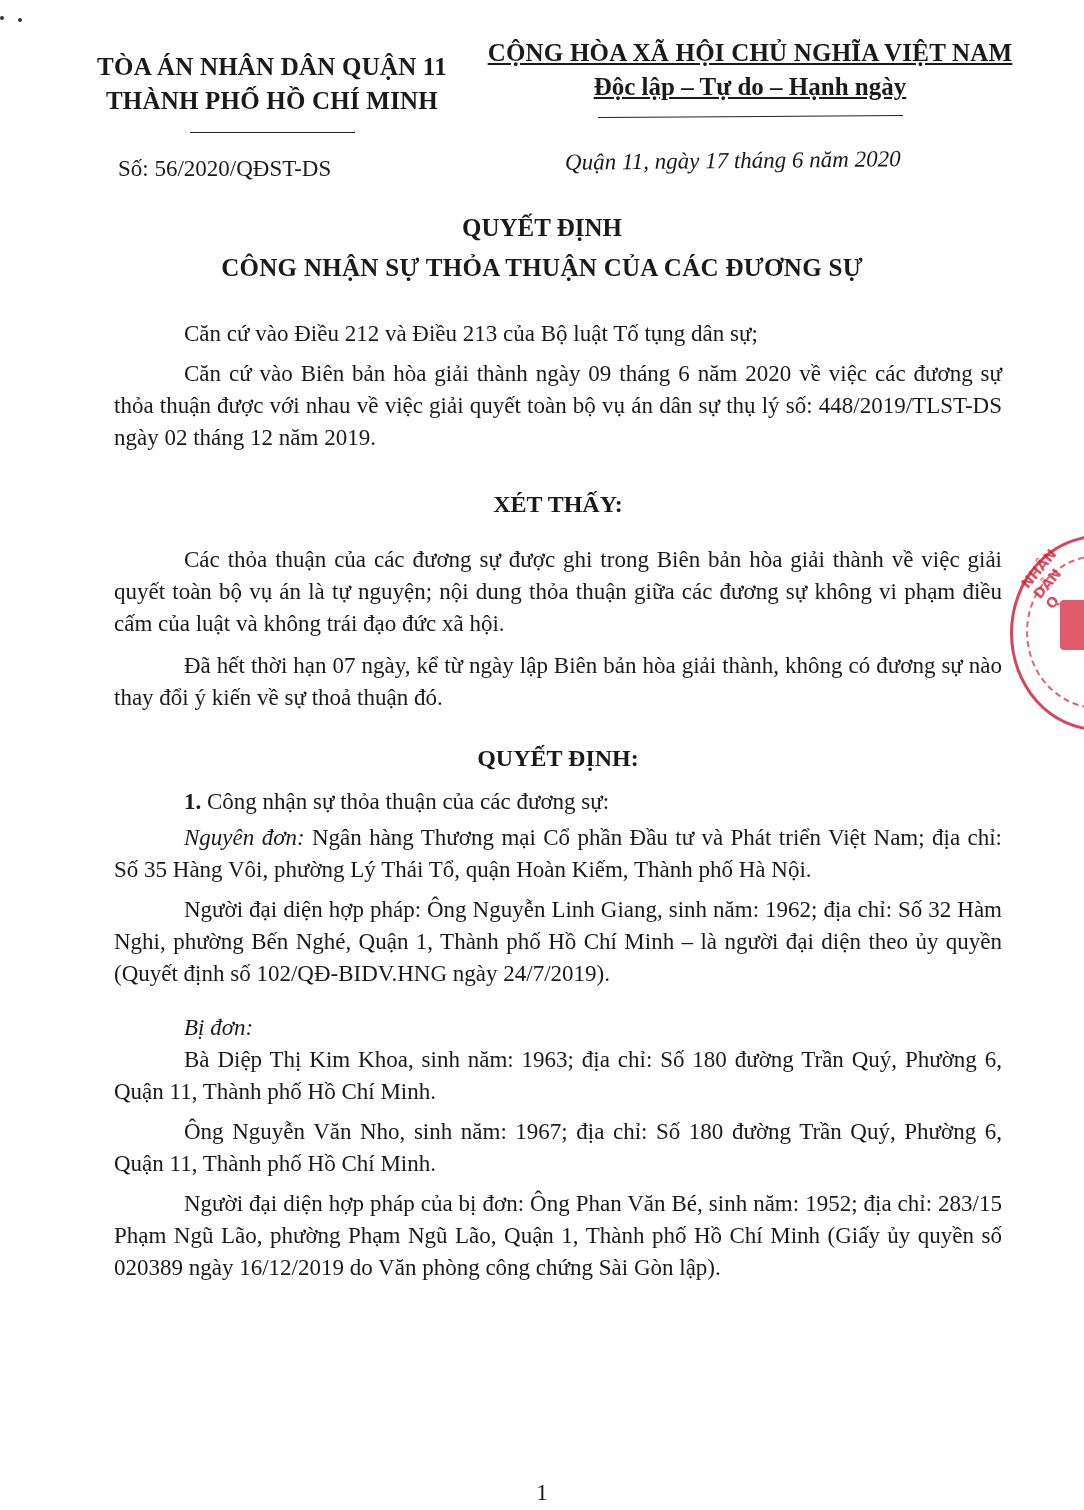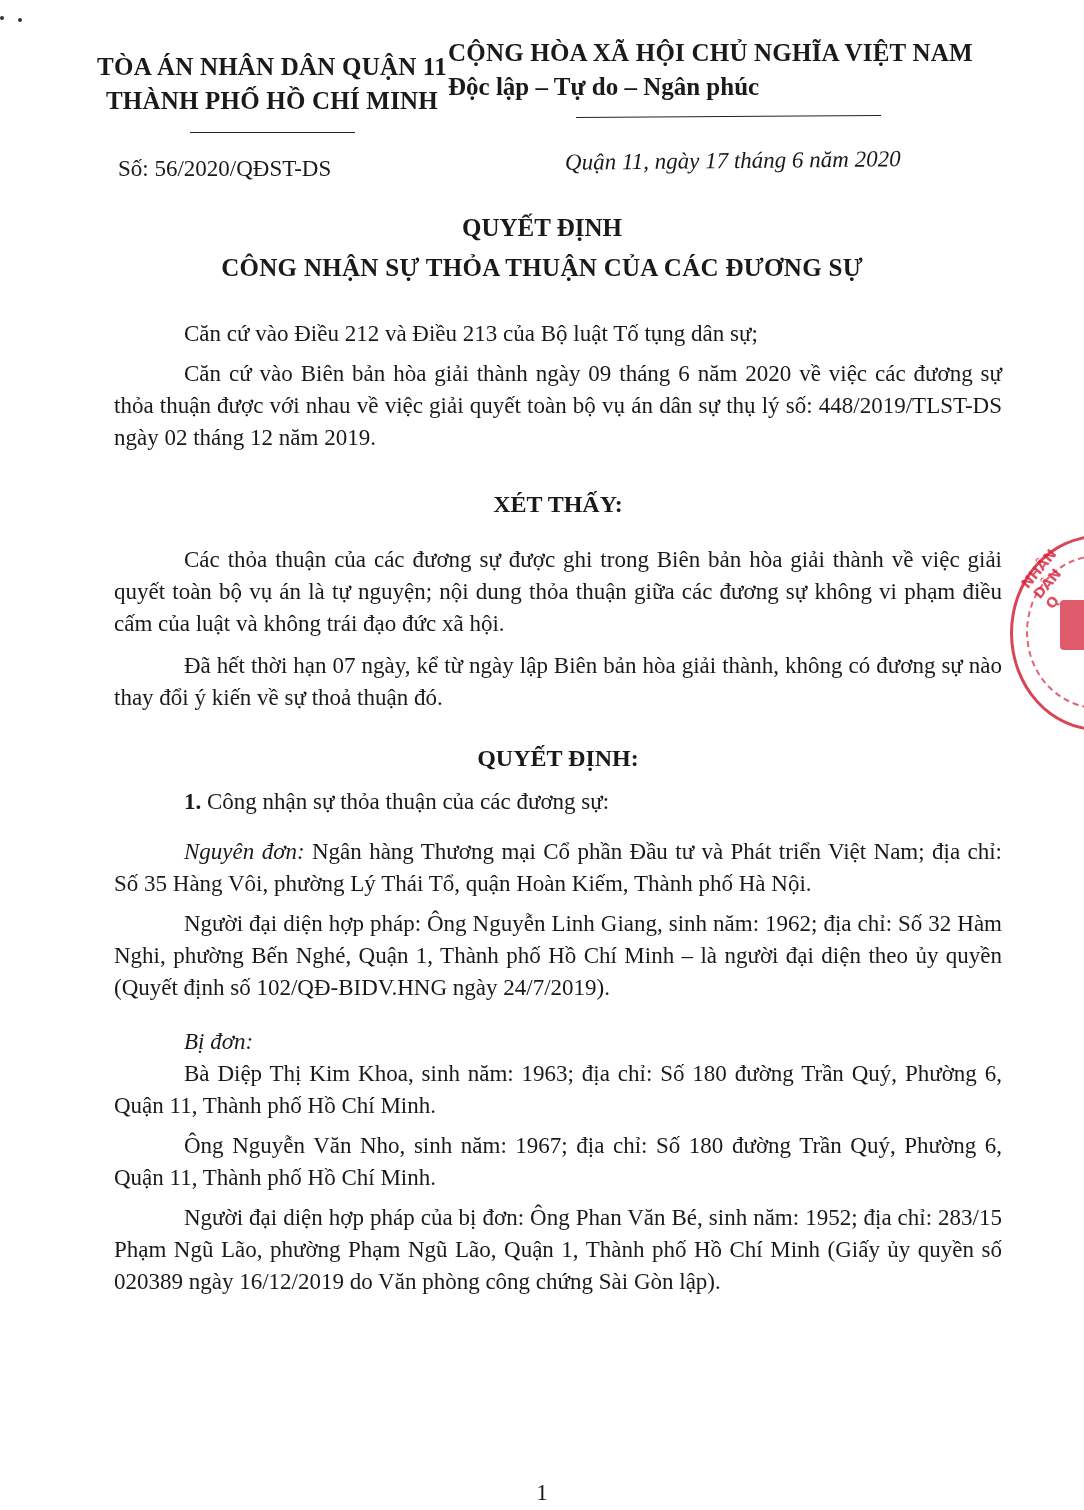--- a/index.html
+++ b/index.html
@@ -7,21 +7,21 @@
     width: 1084px; height: 1510px; overflow: hidden;
     background: #ffffff; position: relative;
     font-family: "Liberation Serif", "DejaVu Serif", serif;
     color: #1a1a1a;
   }
   .page { position: absolute; left: 0; top: 0; width: 924px; height: 1510px; }
   .specks { position: absolute; left: 0; top: 12px; width: 30px; height: 12px; }
   .speck { position: absolute; width: 4px; height: 4px; background: #333; border-radius: 50%; }
 
   .hdr-left { position: absolute; left: 82px; top: 50px; width: 380px; text-align: center; }
-  .hdr-right { position: absolute; left: 448px; top: 36px; width: 560px; text-align: left; }
+  .hdr-right { position: absolute; left: 470px; top: 36px; width: 560px; text-align: center; text-decoration: underline; }
   .hdr-title { font-weight: bold; font-size: 25px; line-height: 34px; letter-spacing: 0.2px; }
   .hdr-motto { font-weight: bold; font-size: 25px; line-height: 34px; }
   .rule { height: 0; border-top: 1.6px solid #222; margin: 0 auto; }
   .rule-left { width: 165px; margin-top: 14px; }
   .rule-right { width: 305px; margin-top: 12px; transform: rotate(-0.4deg); }
   .docno { position: absolute; left: 118px; top: 156px; font-size: 23px; }
   .date { position: absolute; left: 565px; top: 148px; font-size: 23px; font-style: italic; transform: rotate(-0.6deg); }
 
   .title-block { position: absolute; left: 0; width: 1084px; text-align: center; }
   .title1 { top: 214px; font-size: 25px; font-weight: bold; }
@@ -61,21 +61,21 @@
   </div>
 
   <div class="hdr-left">
     <div class="hdr-title">TÒA ÁN NHÂN DÂN QUẬN 11</div>
     <div class="hdr-title">THÀNH PHỐ HỒ CHÍ MINH</div>
     <div class="rule rule-left"></div>
   </div>
 
   <div class="hdr-right">
     <div class="hdr-title">CỘNG HÒA XÃ HỘI CHỦ NGHĨA VIỆT NAM</div>
-    <div class="hdr-motto">Độc lập – Tự do – Ngân phúc</div>
+    <div class="hdr-motto">Độc lập – Tự do – Hạnh ngày</div>
     <div class="rule rule-right"></div>
   </div>
 
   <div class="docno">Số: 56/2020/QĐST-DS</div>
   <div class="date">Quận 11, ngày 17 tháng 6 năm 2020</div>
 
   <div class="title-block title1">QUYẾT ĐỊNH</div>
   <div class="title-block title2">CÔNG NHẬN SỰ THỎA THUẬN CỦA CÁC ĐƯƠNG SỰ</div>
 
   <div class="body" style="top:318px;">
@@ -85,21 +85,21 @@
 
   <div class="body" style="top:488px;">
     <p class="heading">XÉT THẤY:</p>
     <p class="p" style="margin-top:24px">Các thỏa thuận của các đương sự được ghi trong Biên bản hòa giải thành về việc giải quyết toàn bộ vụ án là tự nguyện; nội dung thỏa thuận giữa các đương sự không vi phạm điều cấm của luật và không trái đạo đức xã hội.</p>
     <p class="p" style="margin-top:10px">Đã hết thời hạn 07 ngày, kể từ ngày lập Biên bản hòa giải thành, không có đương sự nào thay đổi ý kiến về sự thoả thuận đó.</p>
   </div>
 
   <div class="body" style="top:742px;">
     <p class="heading">QUYẾT ĐỊNH:</p>
     <p class="p" style="margin-top:12px"><span class="b">1.</span><span> Công nhận sự thỏa thuận của các đương sự:</span></p>
-    <p class="p" style="margin-top:18px"><span class="it">Nguyên đơn:</span><span> Ngân hàng Thương mại Cổ phần Đầu tư và Phát triển Việt Nam; địa chỉ: Số 35 Hàng Vôi, phường Lý Thái Tổ, quận Hoàn Kiếm, Thành phố Hà Nội.</span></p>
+    <p class="p" style="margin-top:4px"><span class="it">Nguyên đơn:</span><span> Ngân hàng Thương mại Cổ phần Đầu tư và Phát triển Việt Nam; địa chỉ: Số 35 Hàng Vôi, phường Lý Thái Tổ, quận Hoàn Kiếm, Thành phố Hà Nội.</span></p>
     <p class="p" style="margin-top:8px">Người đại diện hợp pháp: Ông Nguyễn Linh Giang, sinh năm: 1962; địa chỉ: Số 32 Hàm Nghi, phường Bến Nghé, Quận 1, Thành phố Hồ Chí Minh – là người đại diện theo ủy quyền (Quyết định số 102/QĐ-BIDV.HNG ngày 24/7/2019).</p>
     <p class="p it" style="margin-top:22px">Bị đơn:</p>
     <p class="p" style="">Bà Diệp Thị Kim Khoa, sinh năm: 1963; địa chỉ: Số 180 đường Trần Quý, Phường 6, Quận 11, Thành phố Hồ Chí Minh.</p>
     <p class="p" style="margin-top:8px">Ông Nguyễn Văn Nho, sinh năm: 1967; địa chỉ: Số 180 đường Trần Quý, Phường 6, Quận 11, Thành phố Hồ Chí Minh.</p>
     <p class="p" style="margin-top:8px">Người đại diện hợp pháp của bị đơn: Ông Phan Văn Bé, sinh năm: 1952; địa chỉ: 283/15 Phạm Ngũ Lão, phường Phạm Ngũ Lão, Quận 1, Thành phố Hồ Chí Minh (Giấy ủy quyền số 020389 ngày 16/12/2019 do Văn phòng công chứng Sài Gòn lập).</p>
   </div>
 
   <div class="seal"></div>
   <div class="seal-inner"></div>
   <div class="seal-core"></div>

